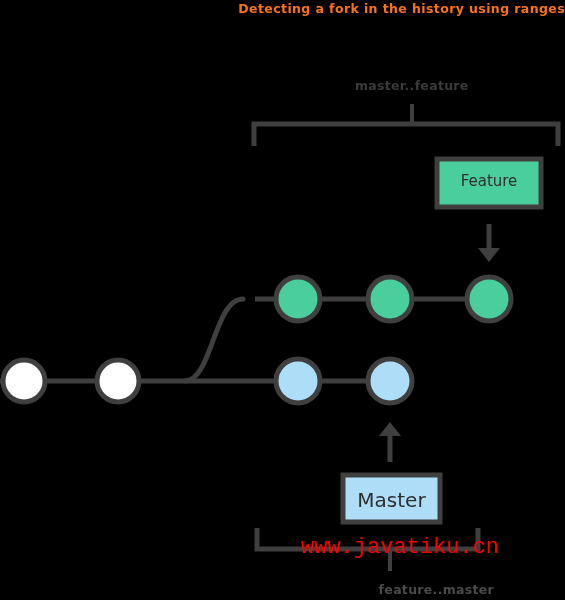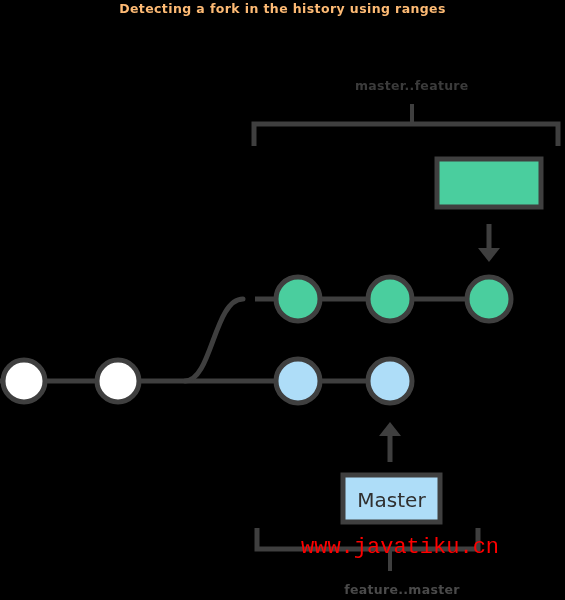--- a/index.html
+++ b/index.html
@@ -30,22 +30,22 @@
   }
   .txt {
     position: absolute;
     white-space: nowrap;
     font-family: "DejaVu Sans", sans-serif;
   }
   #chart-title {
     top: 0px;
     left: 0px;
     width: 565px;
-    text-align: center;
-    color: #fdba74;
+    text-align: right;
+    color: #f97316;
     font-size: 12.5px;
     letter-spacing: 0.4px;
     font-weight: bold;
     line-height: 17px;
   }
   #label-master-feature {
     top: 78px;
     left: 0px;
     width: 565px;
     text-align: left;
@@ -53,21 +53,21 @@
     box-sizing: border-box;
     color: #3b3b3b;
     font-size: 12.5px;
     font-weight: bold;
     letter-spacing: 0.3px;
   }
   #label-feature-master {
     top: 582px;
     left: 0px;
     width: 494px;
-    text-align: center;
+    text-align: right;
     padding-left: 310px;
     box-sizing: border-box;
     color: #4a4a4a;
     font-size: 12.5px;
     font-weight: bold;
     letter-spacing: 0.3px;
   }
   #feature-box-label {
     left: 437px;
     top: 172px;
@@ -143,20 +143,21 @@
       <path d="M 257 528 L 257 549 L 478 549 L 478 528" fill="none" stroke="#3f3f3f" stroke-width="5" stroke-linecap="butt"></path>
       <line x1="390" y1="549" x2="390" y2="571" stroke="#3f3f3f" stroke-width="4"></line>
     </g>
 
   </svg>
 
   <div class="txt" id="chart-title">Detecting a fork in the history using ranges</div>
 
   <div class="txt" id="label-master-feature">master..feature</div>
 
+  <div class="txt" id="feature-box-label">Feature</div>
 
   <div class="txt" id="master-box-label">Master</div>
 
   <div class="txt" id="label-feature-master">feature..master</div>
 
   <div class="txt" id="watermark">www.javatiku.cn</div>
 
 </div>
 
 </body></html>

